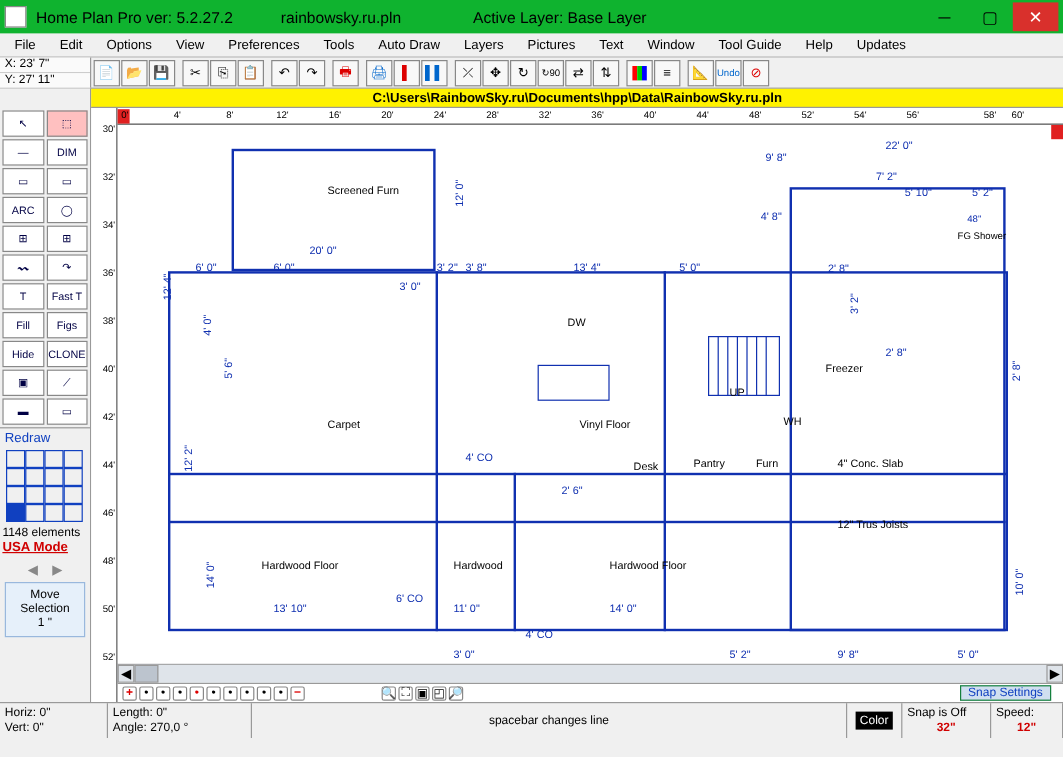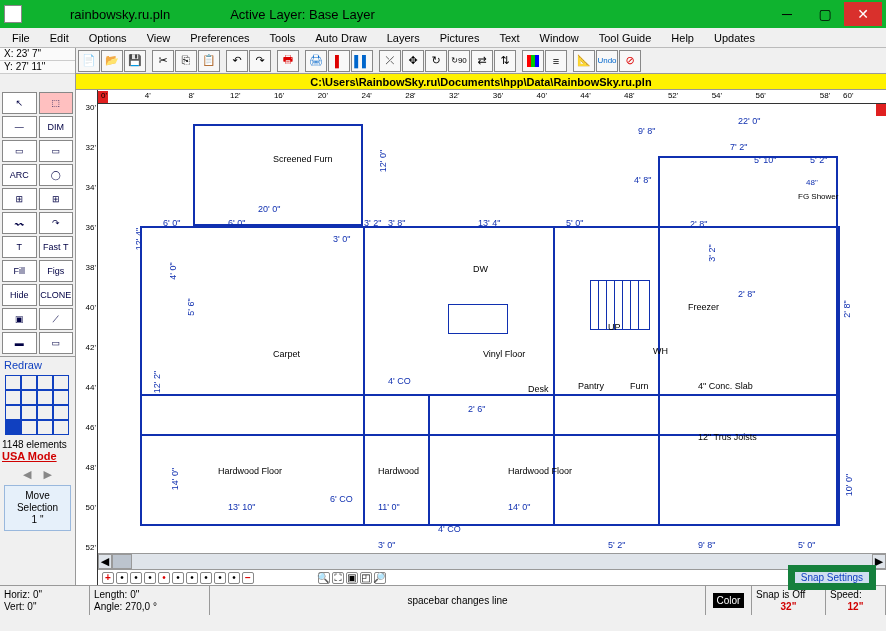--- a/index.html
+++ b/index.html
@@ -51,34 +51,35 @@
 .plan-txt { position:absolute; color:#000; font-size:9px; white-space:nowrap; }
 .plan-dim { position:absolute; color:#1030b0; font-size:9px; white-space:nowrap; }
 .plan-box { position:absolute; border:2px solid #1030b0; }
 .plan-thin { position:absolute; border:1px solid #1030b0; }
 .red-mark { position:absolute; width:10px; height:12px; background:#e02020; }
 
 .scroll-h { height:16px; background:#dfe4ea; border-top:1px solid #999; display:flex; }
 .snapbar { height:16px; background:#fff; border-top:1px solid #999; display:flex; align-items:center; font-size:10px; }
 .snapbar .snap-left { width:200px; display:flex; gap:2px; padding-left:4px;}
 .snapdot { width:12px; height:12px; border:1px solid #888; border-radius:2px; display:flex;align-items:center;justify-content:center; }
-.snapset { margin-left:auto; margin-right:10px; background:#d0dff0; border:7px solid #15803d; padding:0 6px; color:#1040c0; }
+.snapset { margin-left:auto; margin-right:10px; background:#d0dff0; border:1px solid #15803d; padding:0 6px; color:#1040c0; }
 
 .bottombar { height:30px; border-top:1px solid #999; display:flex; font-size:10px; }
 .bcell { border-right:1px solid #999; padding:1px 4px; display:flex; flex-direction:column; justify-content:center; }
 .bcell .l1 { line-height:12px; }
 .blueb { color:#1040c0; }
 .redb { color:#d00000; font-weight:bold; }
 .colorbtn { background:#000; color:#fff; padding:2px 4px; font-size:10px; }
 </style>
 </head>
 <body>
 
 <div class="titlebar">
   <div class="tb-icon"></div>
+  <span class="title-txt">Home Plan Pro ver: 5.2.27.2</span>
   <span class="title-txt title-file">rainbowsky.ru.pln</span>
   <span class="title-txt title-layer">Active Layer: Base Layer</span>
   <div class="winbtns">
     <div class="winbtn">─</div>
     <div class="winbtn">▢</div>
     <div class="winbtn close">✕</div>
   </div>
 </div>
 
 <div class="menubar" id="menubar">

